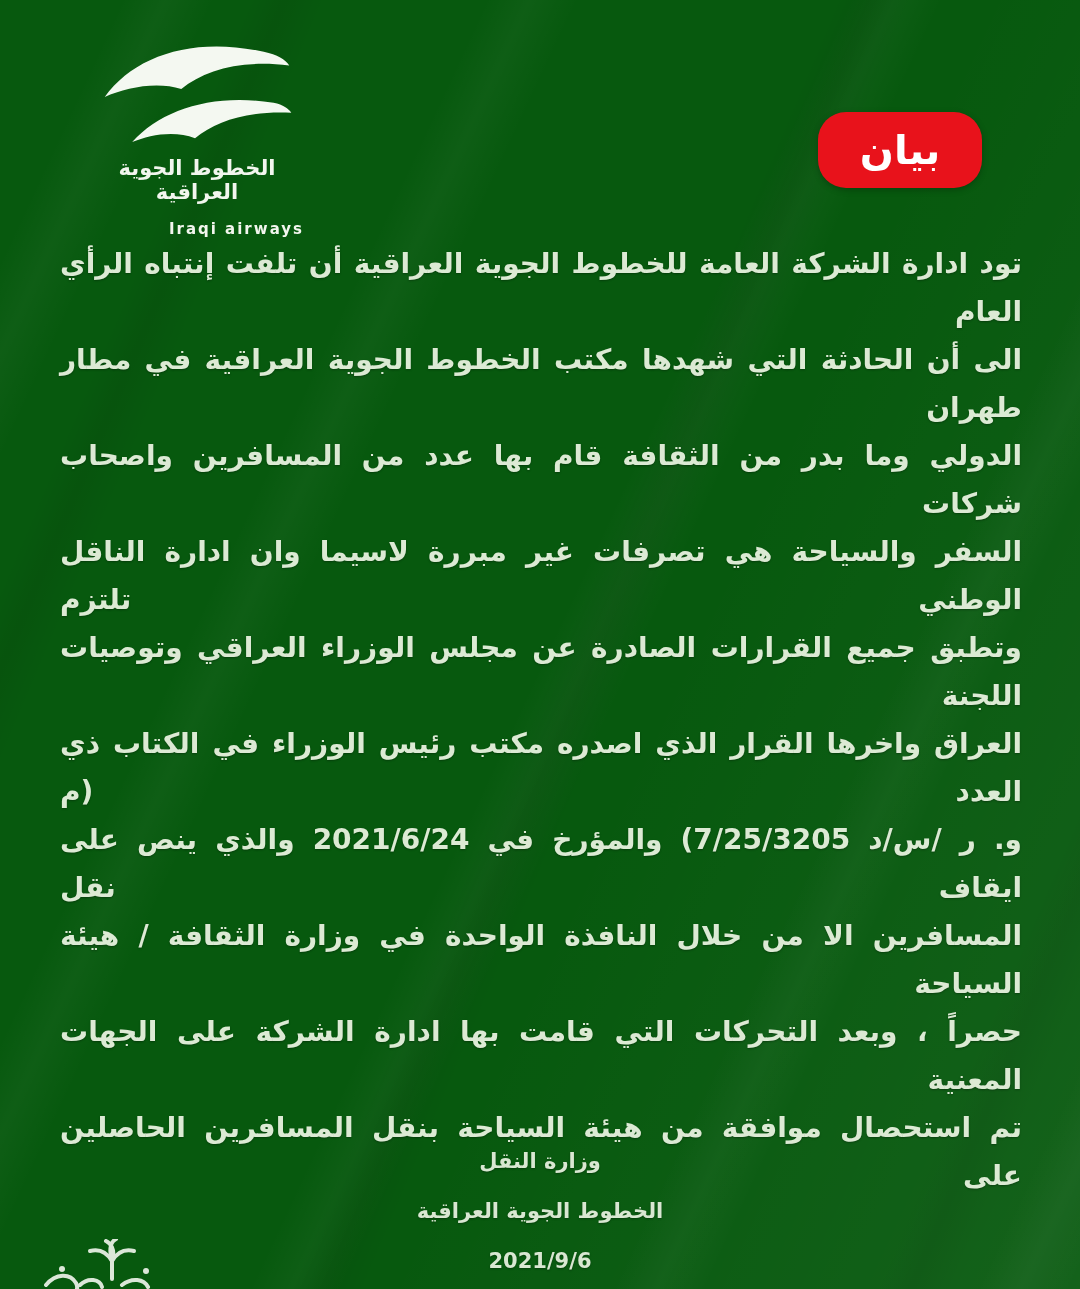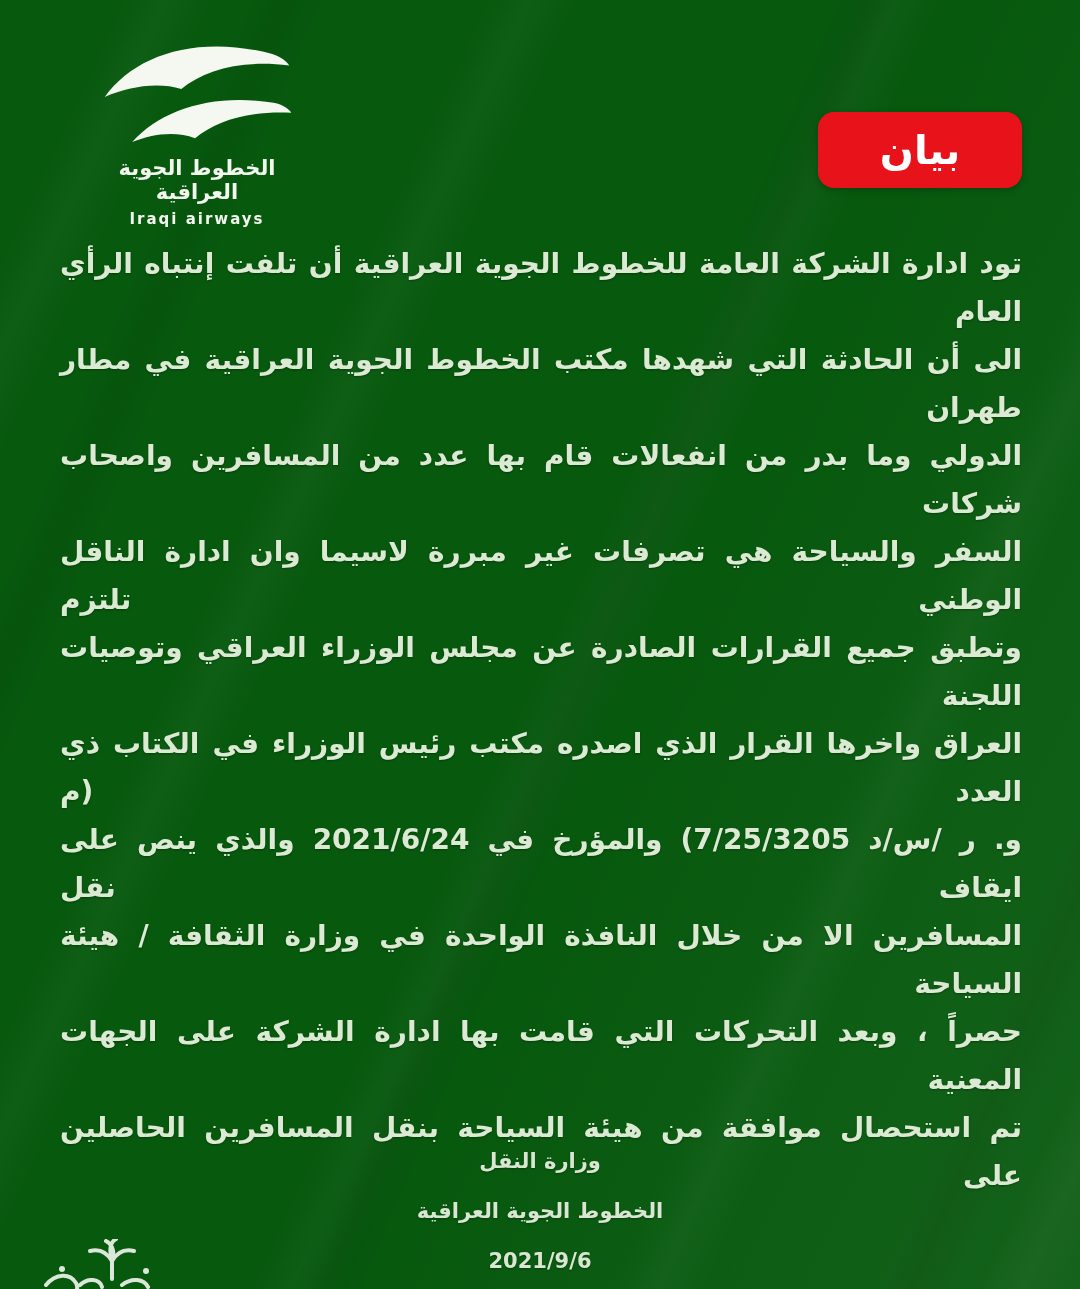--- a/index.html
+++ b/index.html
@@ -19,24 +19,24 @@
         rgba(0,0,0,.06) 262px, rgba(0,0,0,0) 300px,
         rgba(0,0,0,0) 540px);
     font-family:"DejaVu Sans", sans-serif;
   }
   .logo{
     position:absolute;left:90px;top:40px;width:214px;
     text-align:center;color:#f2f6ee;
   }
   .logo svg{display:block;margin:0 auto;}
   .logo-ar{font-size:21px;font-weight:bold;margin-top:8px;direction:rtl;}
-  .logo-en{font-size:15px;font-weight:bold;letter-spacing:2px;margin-top:6px;}
+  .logo-en{font-size:15px;font-weight:bold;letter-spacing:2px;margin-top:16px;text-align:right;}
   .badge{
-    position:absolute;left:818px;top:112px;width:204px;height:76px;
-    background:#e8121b;border-radius:16px;
+    position:absolute;left:818px;top:112px;width:164px;height:76px;
+    background:#e8121b;border-radius:28px;
     display:flex;align-items:center;justify-content:center;
     color:#ffffff;font-size:40px;font-weight:bold;direction:rtl;
     box-shadow:0 2px 6px rgba(0,0,0,.25);
   }
   .body{
     position:absolute;right:58px;left:60px;top:240px;
     direction:rtl;color:#dcead4;
     font-size:28px;font-weight:bold;
     text-shadow:0 1px 2px rgba(0,0,0,.30);
   }
@@ -69,21 +69,21 @@
     </svg>
     <div class="logo-ar">الخطوط الجوية العراقية</div>
     <div class="logo-en">Iraqi airways</div>
   </div>
 
   <div class="badge">بيان</div>
 
   <div class="body">
     <div class="line">تود ادارة الشركة العامة للخطوط الجوية العراقية أن تلفت إنتباه الرأي العام</div>
     <div class="line">الى أن الحادثة التي شهدها مكتب الخطوط الجوية العراقية في مطار طهران</div>
-    <div class="line">الدولي وما بدر من انفعالات قام بها عدد من المسافرين واصحاب شركات</div>
+    <div class="line">الدولي وما بدر من الثقافة قام بها عدد من المسافرين واصحاب شركات</div>
     <div class="line">السفر والسياحة هي تصرفات غير مبررة لاسيما وان ادارة الناقل الوطني تلتزم</div>
     <div class="line">وتطبق جميع القرارات الصادرة عن مجلس الوزراء العراقي وتوصيات اللجنة</div>
     <div class="line">العراق واخرها القرار الذي اصدره مكتب رئيس الوزراء في الكتاب ذي العدد (م</div>
     <div class="line">و. ر /س/د 7/25/3205) والمؤرخ في 2021/6/24 والذي ينص على ايقاف نقل</div>
     <div class="line">المسافرين الا من خلال النافذة الواحدة في وزارة الثقافة / هيئة السياحة</div>
     <div class="line">حصراً ، وبعد التحركات التي قامت بها ادارة الشركة على الجهات المعنية</div>
     <div class="line">تم استحصال موافقة من هيئة السياحة بنقل المسافرين الحاصلين على</div>
 
   </div>
 

